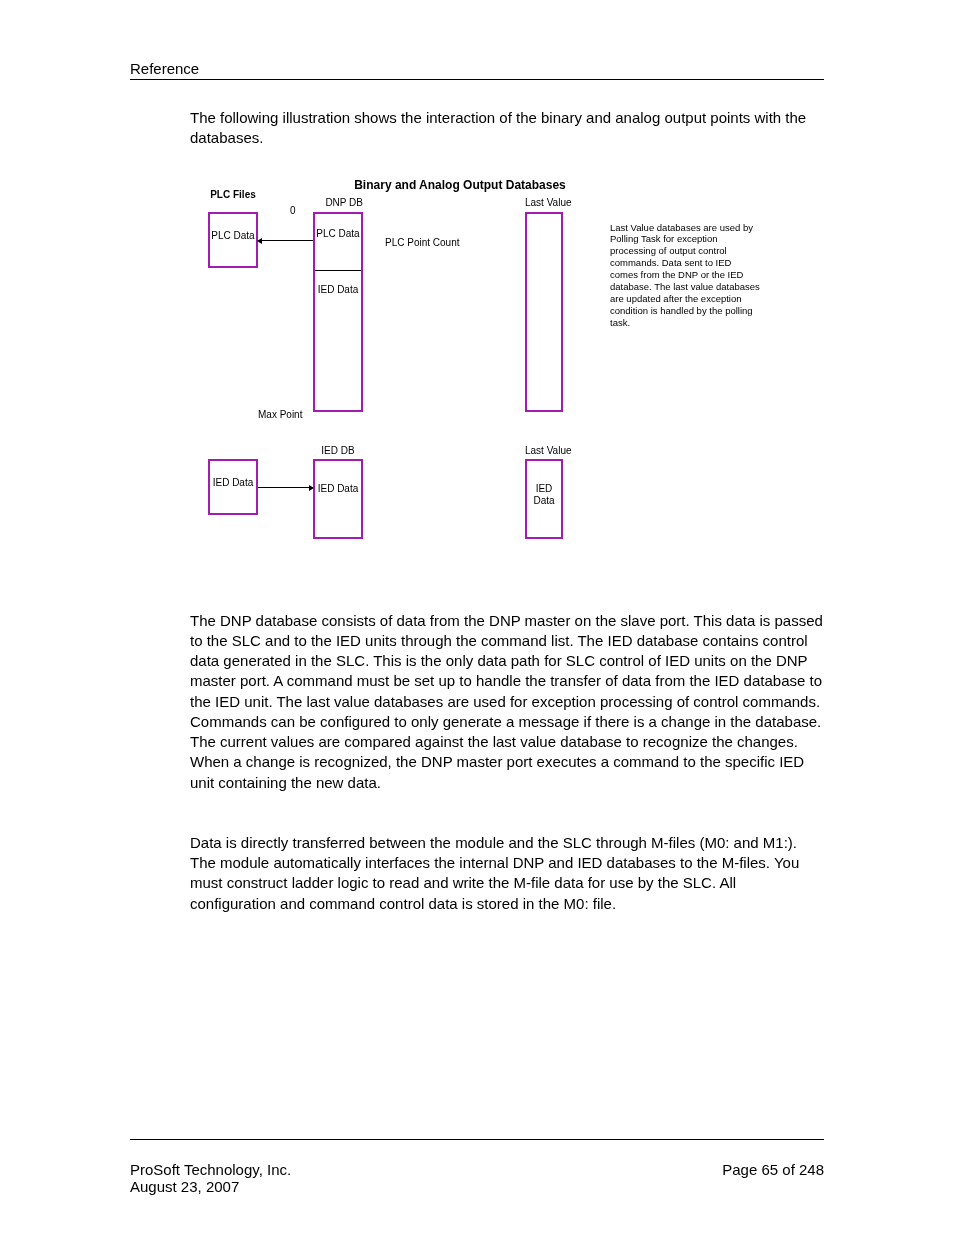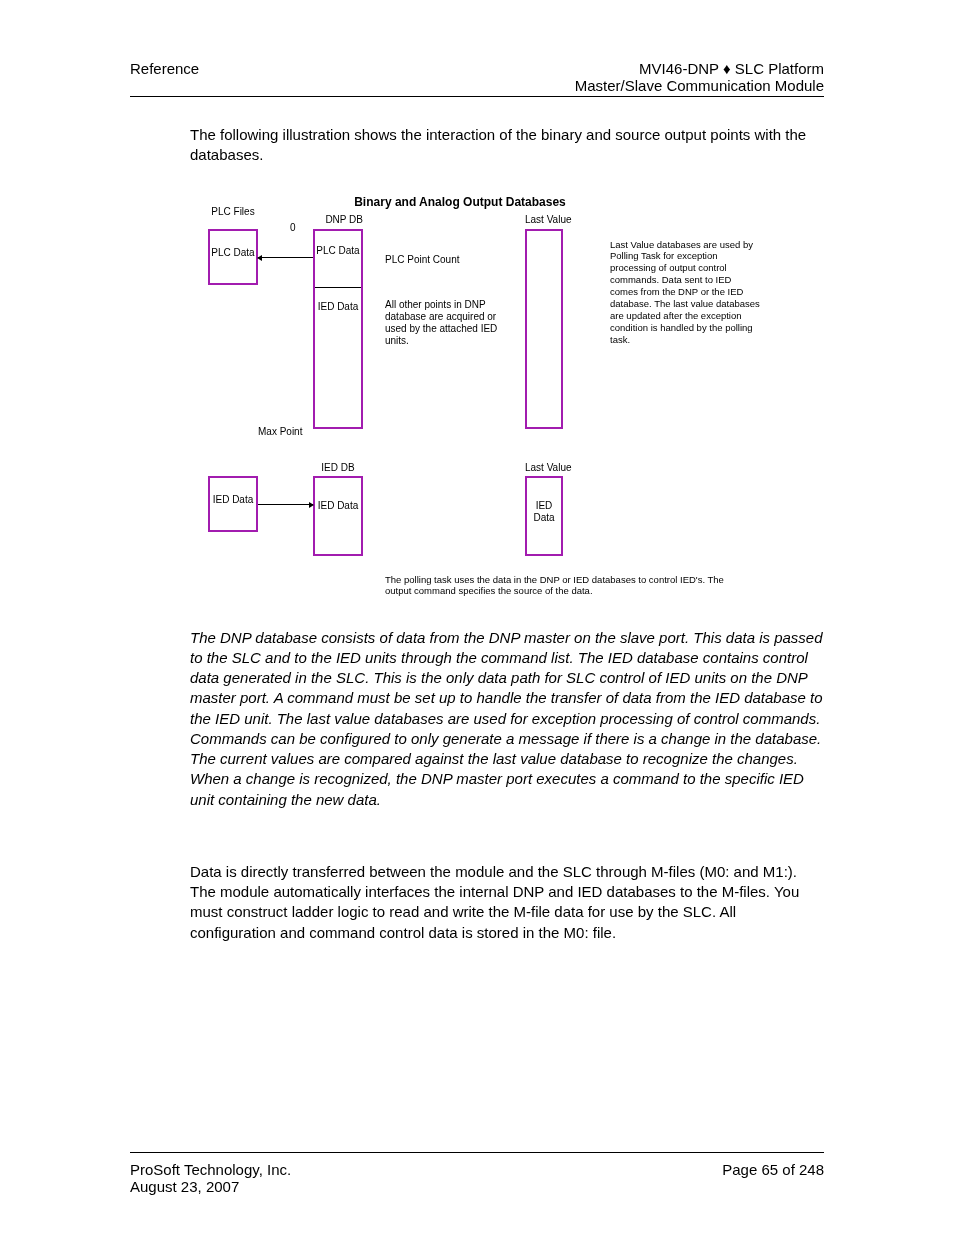--- a/index.html
+++ b/index.html
@@ -25,21 +25,21 @@
     margin-bottom: 28px;
   }
   .header-right { text-align: right; }
   .intro, .body1, .body2 {
     font-size: 15px;
     line-height: 1.35;
     margin-left: 60px;
     margin-right: 0;
   }
   .intro { margin-bottom: 18px; }
-  .body1 { margin-top: 24px; margin-bottom: 52px; font-style: italic; }
+  .body1 { margin-top: 24px; margin-bottom: 40px; }
   .body2 { margin-bottom: 96px; }
 
   .diagram {
     margin-left: 60px;
     position: relative;
     width: 600px;
     height: 420px;
   }
   .diagram-title {
     font-size: 12px;
@@ -82,83 +82,77 @@
     border-top:3px solid transparent;
     border-bottom:3px solid transparent;
     border-right:5px solid #000;
   }
 
   .footer {
     position:absolute;
     left:130px; right:130px;
     bottom:40px;
     border-top:1.5px solid #000;
-    padding-top:8px;
+    padding-top:21px;
     display:flex;
     justify-content:space-between;
     font-size:15px;
   }
 </style>
 </head>
 <body>
 
 <div class="page">
 
   <div class="header">
     <div>Reference</div>
-    <div class="header-right">
-      <div>MVI46-DNP ♦ SLC Platform</div>
-      <div>Master/Slave Communication Module</div>
-    </div>
   </div>
 
-  <div class="intro">The following illustration shows the interaction of the binary and source output points with the databases.</div>
+  <div class="intro">The following illustration shows the interaction of the binary and analog output points with the databases.</div>
 
   <div class="diagram">
     <div class="diagram-title">Binary and Analog Output Databases</div>
 
-    <div class="lbl ctr" style="left:18px; top:22px; width:50px;">PLC Files</div>
+    <div class="lbl ctr" style="left:18px; top:22px; width:50px;font-weight:bold;">PLC Files</div>
     <div class="lbl ctr" style="left:123px; top:30px; width:50px;text-align:right;">DNP DB</div>
     <div class="lbl" style="left:335px; top:30px;">Last Value</div>
     <div class="lbl" style="left:100px; top:38px;">0</div>
 
     <div class="box" style="left:18px; top:45px; width:50px; height:56px;">
       <div class="lbl ctr" style="left:0; top:16px; width:100%;">PLC Data</div>
     </div>
     <div class="box" style="left:123px; top:45px; width:50px; height:200px;">
       <div class="lbl ctr" style="left:0; top:14px; width:100%;">PLC Data</div>
       <div style="border-top:1px solid #000; position:absolute; left:0; right:0; top:56px;"></div>
       <div class="lbl ctr" style="left:0; top:70px; width:100%;">IED Data</div>
     </div>
     <div class="box" style="left:335px; top:45px; width:38px; height:200px;"></div>
 
     <div class="arrow" style="left:68px; top:73px; width:55px;"></div>
 
     <div class="lbl" style="left:195px; top:70px;">PLC Point Count</div>
-    <div class="lbl" style="left:195px; top:115px; width:120px;">All other points in DNP database are acquired or used by the attached IED units.</div>
     <div class="lbl" style="left:68px; top:242px;">Max Point</div>
 
     <div class="side-note" style="left:420px; top:55px;">Last Value databases are used by Polling Task for exception processing of output control commands.  Data sent to IED comes from the DNP or the IED database.  The last value databases are updated after the exception condition is handled by the polling task.</div>
 
     <div class="lbl ctr" style="left:123px; top:278px; width:50px;">IED DB</div>
     <div class="lbl" style="left:335px; top:278px;">Last Value</div>
 
     <div class="box" style="left:18px; top:292px; width:50px; height:56px;">
       <div class="lbl ctr" style="left:0; top:16px; width:100%;">IED Data</div>
     </div>
     <div class="box" style="left:123px; top:292px; width:50px; height:80px;">
       <div class="lbl ctr" style="left:0; top:22px; width:100%;">IED Data</div>
     </div>
     <div class="box" style="left:335px; top:292px; width:38px; height:80px;">
       <div class="lbl ctr" style="left:0; top:22px; width:100%;">IED Data</div>
     </div>
 
     <div class="arrow" style="left:68px; top:320px; width:55px; transform:scaleX(-1);"></div>
 
-    <div class="foot-note" style="left:195px; top:390px;">The polling task uses the data in the DNP or IED databases to control IED's.  The output command specifies the source of the data.</div>
   </div>
 
   <div class="body1">The DNP database consists of data from the DNP master on the slave port. This data is passed to the SLC and to the IED units through the command list. The IED database contains control data generated in the SLC. This is the only data path for SLC control of IED units on the DNP master port. A command must be set up to handle the transfer of data from the IED database to the IED unit. The last value databases are used for exception processing of control commands. Commands can be configured to only generate a message if there is a change in the database. The current values are compared against the last value database to recognize the changes. When a change is recognized, the DNP master port executes a command to the specific IED unit containing the new data.</div>
   <div class="body2">Data is directly transferred between the module and the SLC through M-files (M0: and M1:). The module automatically interfaces the internal DNP and IED databases to the M-files. You must construct ladder logic to read and write the M-file data for use by the SLC. All configuration and command control data is stored in the M0: file.</div>
 
   <div class="footer">
     <div>
       <div>ProSoft Technology, Inc.</div>
       <div>August 23, 2007</div>
     </div>

